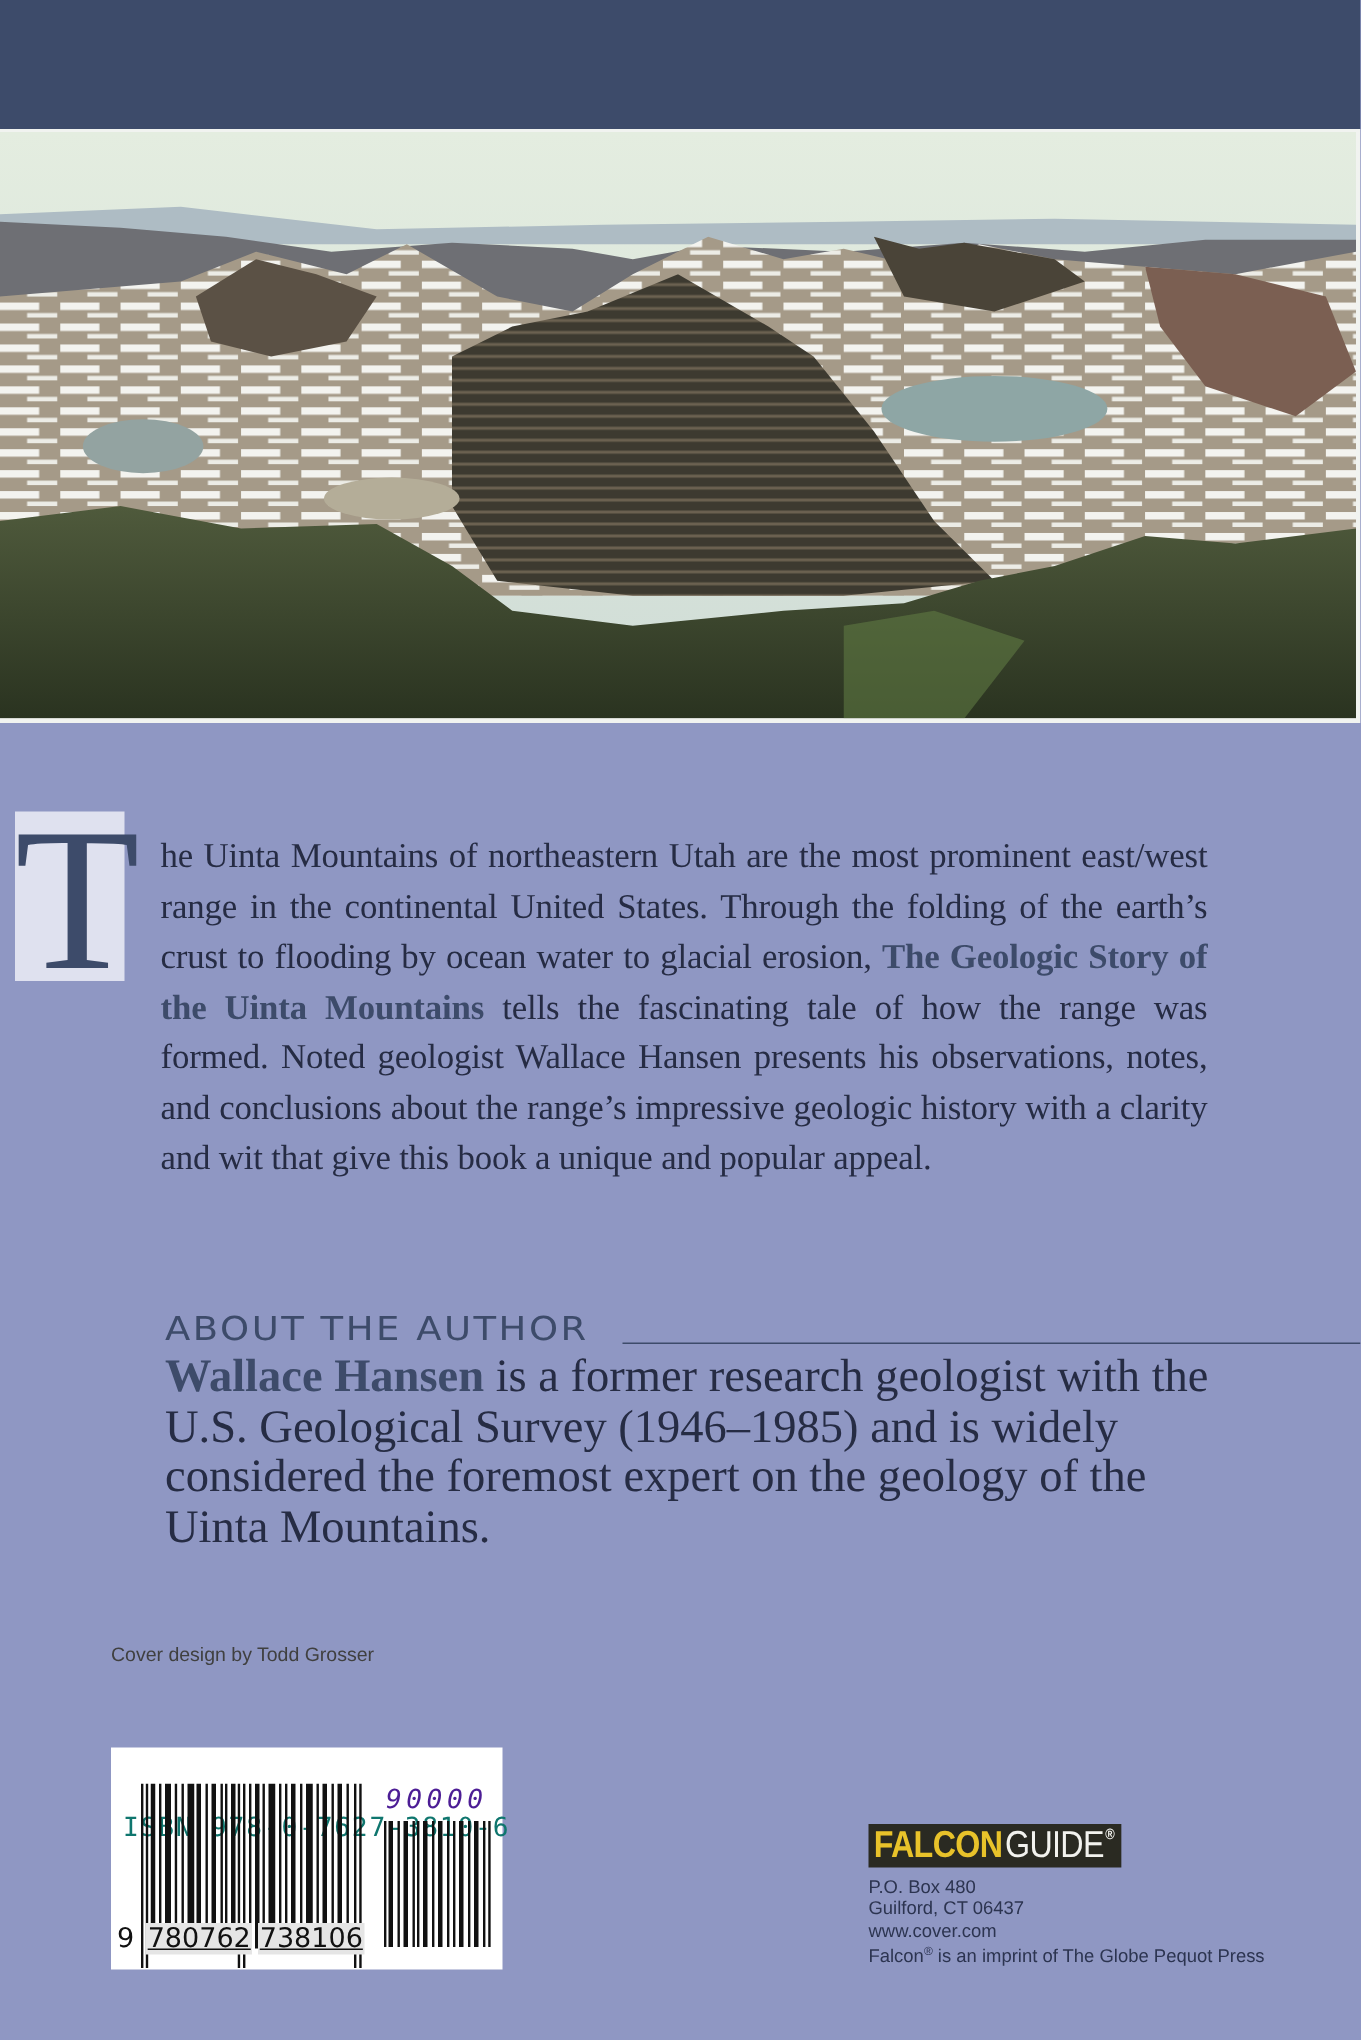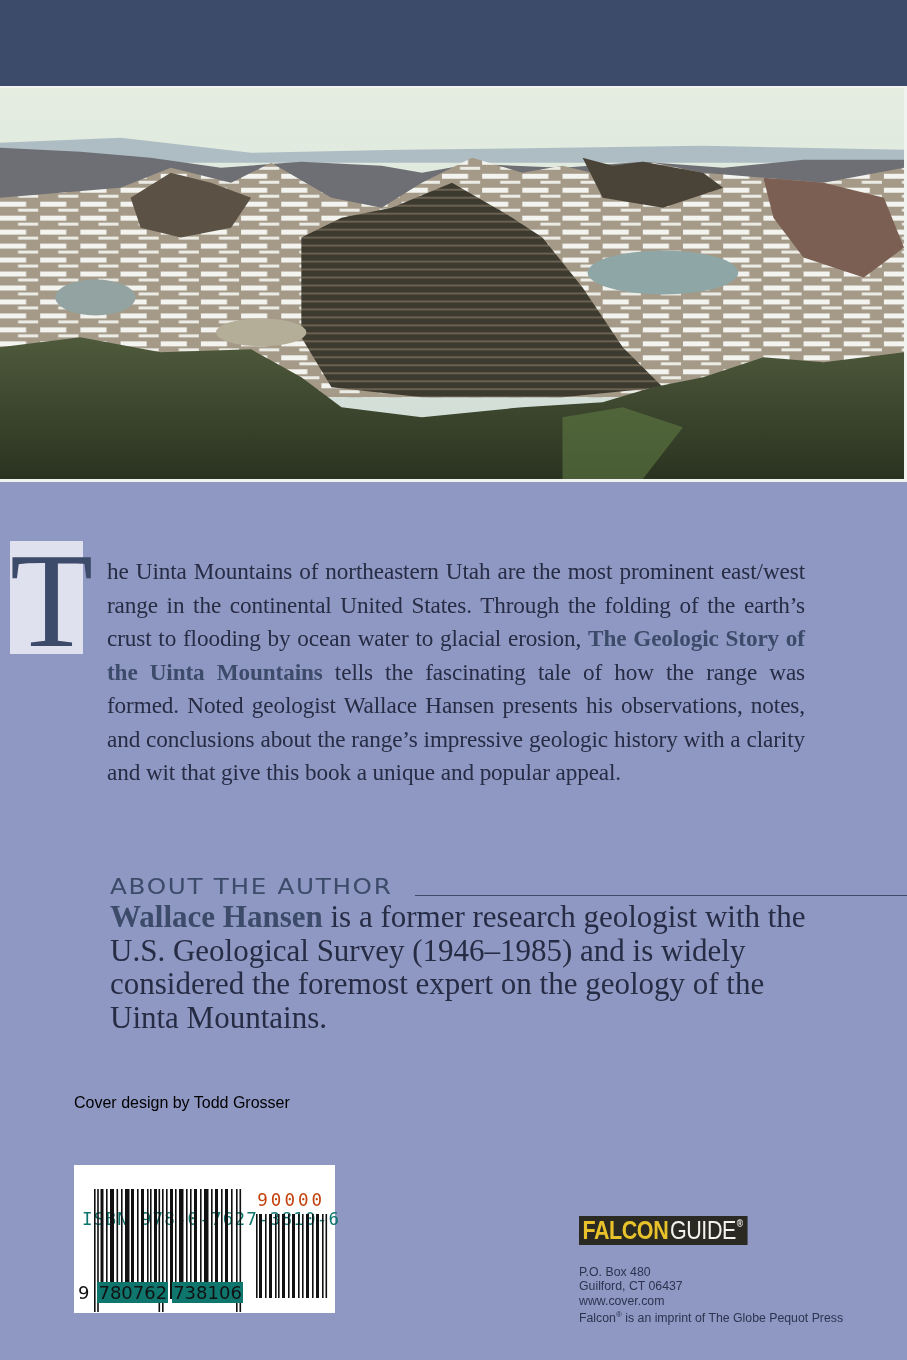--- a/index.html
+++ b/index.html
@@ -44,58 +44,58 @@
   .about-heading .rule { flex:1; height:1.5px; background:#3d4b6a; margin-left:38px; margin-bottom:4px; }
 
   .author-text {
     position:absolute; left:110px; top:900px; width:700px;
     font-size:31px; line-height:33.5px; color:#262c44;
   }
   .author-name { font-weight:bold; color:#3d4b6a; }
 
   .credits {
     position:absolute; left:74px; top:1095px;
-    font-family:"Liberation Sans", sans-serif; font-size:16px; line-height:16px; color:#000000;
+    font-family:"Liberation Sans", sans-serif; font-size:13px; line-height:16px; color:#404040;
   }
 
   .barcode-box {
     position:absolute; left:74px; top:1165px; width:261px; height:148px;
     background:#fff;
   }
   .isbn-line {
     position:absolute; left:8px; top:4px; font-family:"DejaVu Sans Mono", monospace;
     font-size:17.5px; letter-spacing:1.2px; color:#0f766e; white-space:nowrap;margin-top:40px;
   }
   .addon-price {
     position:absolute; right:10px; top:25px; font-family:"DejaVu Sans Mono", monospace;
-    font-size:17.5px; letter-spacing:3px; color:#c2410c;
+    font-size:17.5px; letter-spacing:3px; color:#4c1d95;font-style:italic;
   }
   .bars-main { position:absolute; left:20px; top:24px; width:148px; height:123px; }
   .bars-addon { position:absolute; left:182px; top:49px; width:72px; height:84px; }
   .ean-digits {
     position:absolute; left:4px; top:117px; font-family:"DejaVu Sans", sans-serif;
     font-size:18px; color:#111; white-space:nowrap;
   }
   .ean-digits .first { margin-right:8px; }
-  .ean-digits .grp { display:inline-block; background:#0f766e; padding:0 1px; }
+  .ean-digits .grp { display:inline-block; background:#e5e5e5; padding:0 1px;text-decoration:underline; }
   .ean-digits .g1 { margin-right:4px; }
 
   .publisher {
     position:absolute; left:579px; top:1216px;
     font-family:"Liberation Sans", sans-serif; color:#2c3450;
   }
   .falcon-logo {
     display:inline-block; background:#2a2a22; padding:1px 6px 1px 4px; height:27px;
     font-family:"Liberation Sans", sans-serif; font-weight:bold; font-size:25px; line-height:27px;
     letter-spacing:-0.5px; transform:scaleX(0.86); transform-origin:left center;
   }
   .falcon-logo .falcon { color:#e8c22a; }
   .falcon-logo .guide { color:#f2f2ee; font-weight:normal; margin-left:2px; }
   .falcon-logo sup { color:#f2f2ee; font-size:10px; vertical-align:top; line-height:14px; margin-left:1px; }
-  .pub-lines { margin-top:20px; font-size:12.3px; line-height:14.4px; }
+  .pub-lines { margin-top:6px; font-size:12.3px; line-height:14.4px; }
   .pub-lines sup { font-size:8px; }
 </style>
 </head>
 <body>
 
 <div class="top-band"></div>
 
 <div class="photo-frame">
   <div class="photo">
     <svg viewBox="0 0 900 392" preserveAspectRatio="none">

